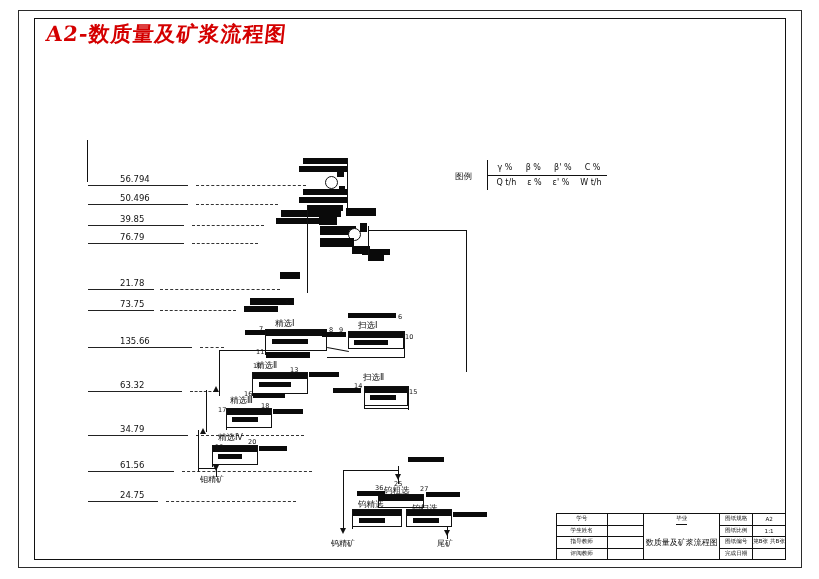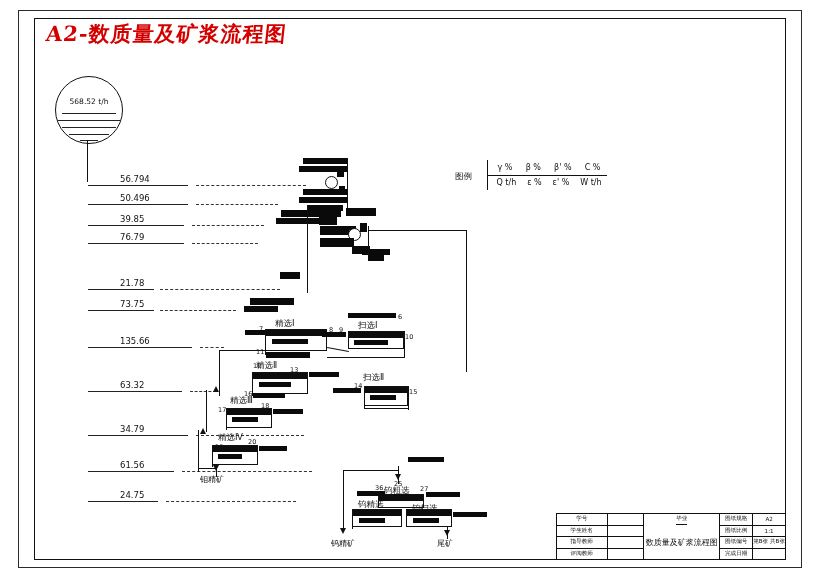--- a/index.html
+++ b/index.html
@@ -151,30 +151,20 @@
 </head>
 <body>
 
 <div id="sheet">
 
   <div class="frame-outer"></div>
   <div class="frame-inner"></div>
 
   <div class="doc-title">A2-数质量及矿浆流程图</div>
 
-  <div class="feed-circle">
-    <div class="val">568.52 t/h</div>
-    <div class="feed-hatch">
-      <i style="left:6px;top:2px;width:54px;"></i>
-      <i style="left:2px;top:9px;width:62px;"></i>
-      <i style="left:6px;top:16px;width:54px;"></i>
-      <i style="left:13px;top:23px;width:40px;"></i>
-      <i style="left:24px;top:29px;width:18px;"></i>
-    </div>
-  </div>
   <div class="feed-stem"></div>
 
   <div>
     <div class="scale-row" style="left:90px;top:175px;">
       <span class="num">56.794</span>
     </div>
     <div class="solidline" style="left:88px;top:185px;width:100px;"></div>
     <div class="dashline" style="left:196px;top:185px;width:110px;"></div>
 
     <div class="scale-row" style="left:90px;top:194px;">

